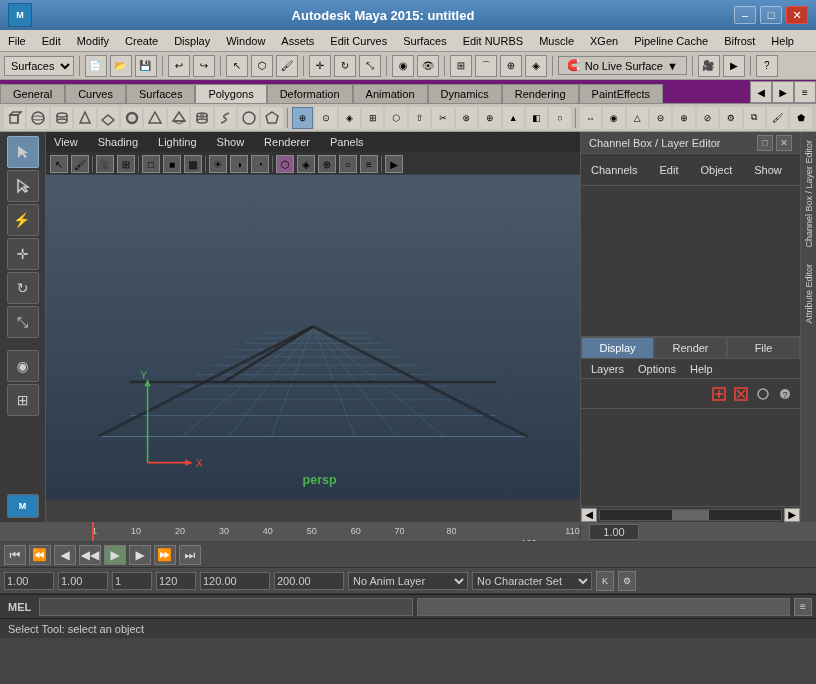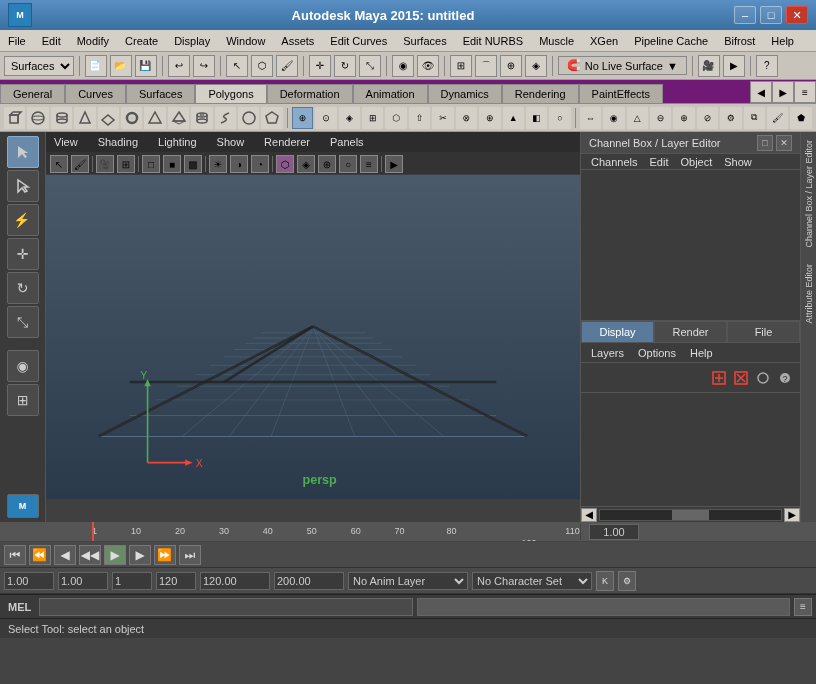--- a/index.html
+++ b/index.html
@@ -205,26 +205,26 @@
       align-items: center;
       justify-content: space-between;
       padding: 0 8px;
       border-bottom: 1px solid #555;
     }
     #channel-box-header span { font-size: 11px; color: #ddd; }
     .cb-header-btns { display: flex; gap: 3px; }
     .cb-btn { width: 16px; height: 16px; background: #5a5a5a; border: 1px solid #777; display: flex; align-items: center; justify-content: center; cursor: pointer; font-size: 9px; color: #ccc; }
 
     #channel-menu-bar {
-      height: 16px;
+      height: 32px;
       background: #3c3c3c;
       display: flex;
       align-items: center;
       padding: 0 4px;
-      gap: 0;
+      gap: 10px;
       border-bottom: 1px solid #555;
     }
     .cm-item { font-size: 11px; color: #ddd; padding: 2px 6px; cursor: pointer; }
 
     #channel-content {
       flex: 1;
       background: #3c3c3c;
       min-height: 150px;
     }
 

